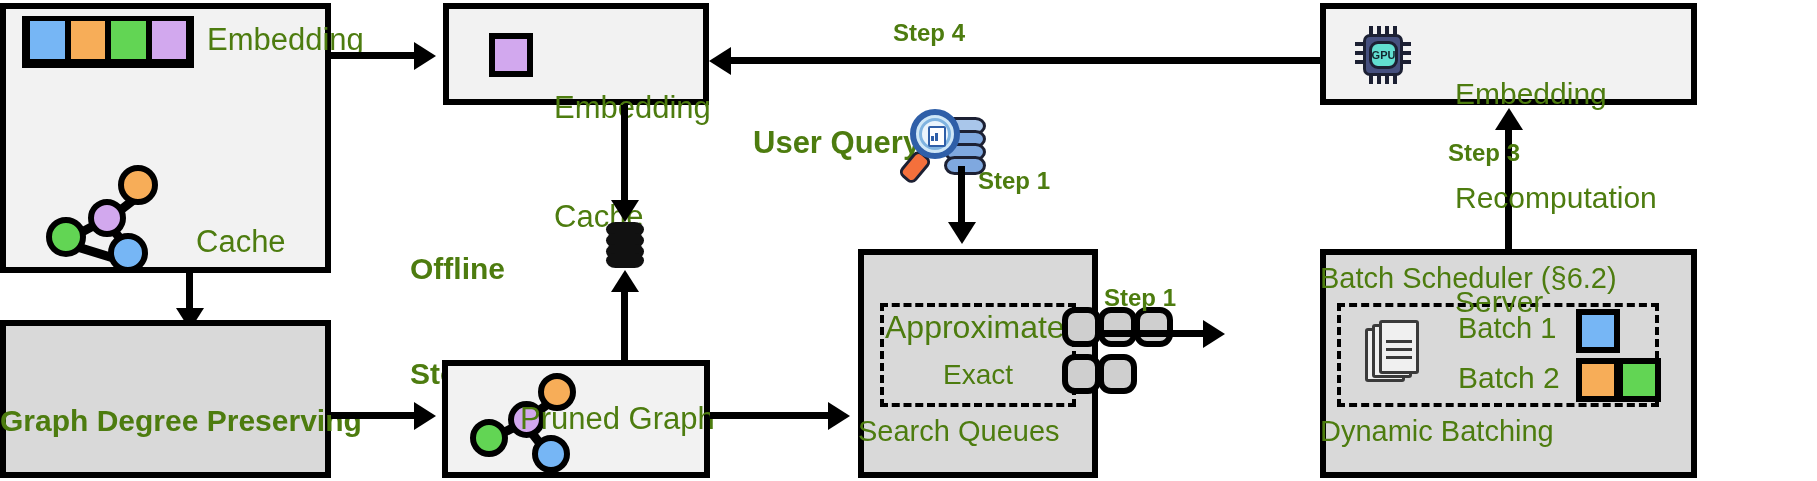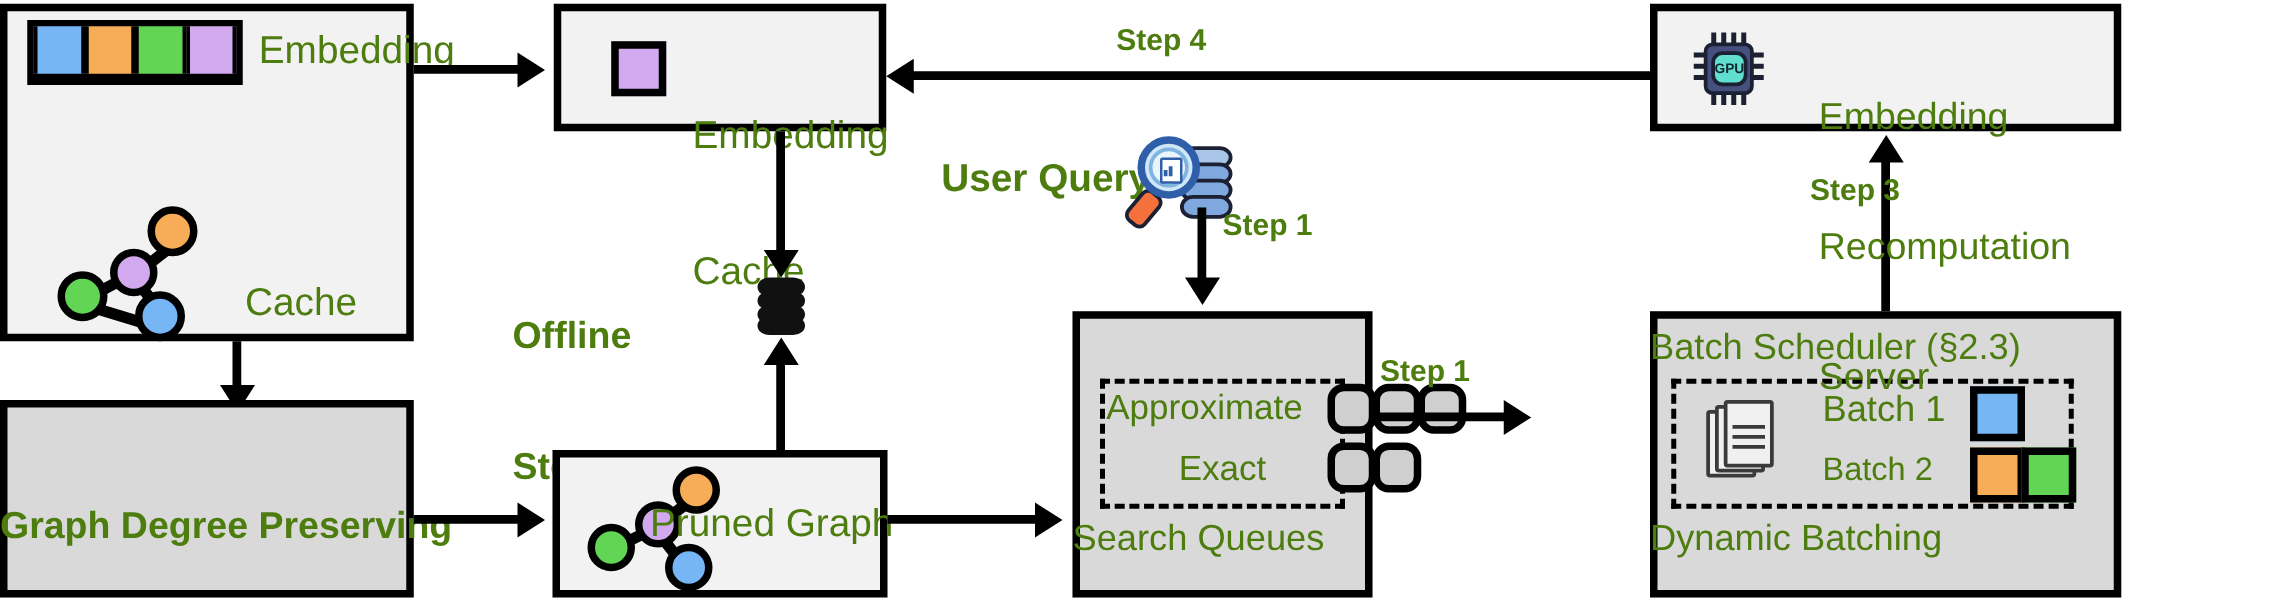--- a/index.html
+++ b/index.html
@@ -166,53 +166,53 @@
   </div>
 
   <div class="vline" style="left:958px;top:166px;height:60px;"></div>
   <div class="ah-d" style="left:948px;top:222px;"></div>
   <div class="lbl step" style="left:978px;top:168px;">Step 1</div>
 
   <div class="box gray" style="left:858px;top:249px;width:240px;height:229px;">
   </div>
   <div class="dash" style="left:880px;top:303px;width:196px;height:104px;"></div>
 
-  <div class="lbl ttl" style="left:885px;top:310px;font-size:28px;">Approximate</div>
+  <div class="lbl ttl" style="left:885px;top:310px;font-size:32px;">Approximate</div>
   <div class="slot" style="left:1062px;top:307px;width:39px;height:40px;"></div>
   <div class="slot" style="left:1098px;top:307px;width:39px;height:40px;"></div>
   <div class="slot" style="left:1134px;top:307px;width:39px;height:40px;"></div>
 
   <div class="lbl ttl" style="left:943px;top:359px;font-size:28px;">Exact</div>
   <div class="slot" style="left:1062px;top:354px;width:39px;height:40px;"></div>
   <div class="slot" style="left:1098px;top:354px;width:39px;height:40px;"></div>
 
   <div class="lbl ttl center" style="left:858px;top:415px;width:240px;font-size:29px;">Search Queues</div>
 
   <div class="hline" style="left:1098px;top:330px;width:110px;"></div>
   <div class="ah-r" style="left:1203px;top:320px;"></div>
   <div class="lbl step" style="left:1104px;top:285px;">Step 1</div>
 
   <div class="box gray" style="left:1320px;top:249px;width:377px;height:229px;">
   </div>
-  <div class="lbl ttl center" style="left:1320px;top:262px;width:377px;font-size:29px;">Batch Scheduler (§2.3)</div>
+  <div class="lbl ttl center" style="left:1320px;top:262px;width:377px;font-size:29px;">Batch Scheduler (§6.2)</div>
   <div class="dash" style="left:1337px;top:303px;width:322px;height:104px;"></div>
 
   <div style="position:absolute;left:1365px;top:320px;width:62px;height:72px;">
     <div class="doc" style="left:0px;top:8px;width:40px;height:54px;"></div>
     <div class="doc" style="left:7px;top:4px;width:40px;height:54px;"></div>
     <div class="doc" style="left:14px;top:0px;width:40px;height:54px;"></div>
     <div class="docline" style="left:21px;top:20px;width:26px;"></div>
     <div class="docline" style="left:21px;top:28px;width:26px;"></div>
     <div class="docline" style="left:21px;top:36px;width:26px;"></div>
   </div>
 
   <div class="lbl ttl" style="left:1458px;top:312px;font-size:29px;">Batch 1</div>
   <div class="sq" style="position:absolute;left:1576px;top:309px;width:44px;height:44px;background:#76b6f5;border-width:6px;"></div>
 
-  <div class="lbl ttl" style="left:1458px;top:361px;font-size:26px;">Batch 2</div>
+  <div class="lbl ttl" style="left:1458px;top:361px;font-size:30px;">Batch 2</div>
   <div class="sq" style="position:absolute;left:1576px;top:358px;width:44px;height:44px;background:#f7ad58;border-width:6px;"></div>
   <div class="sq" style="position:absolute;left:1617px;top:358px;width:44px;height:44px;background:#62d554;border-width:6px;"></div>
 
   <div class="lbl ttl center" style="left:1320px;top:415px;width:377px;font-size:29px;">Dynamic Batching</div>
 
   <div class="vline" style="left:1505px;top:128px;height:121px;"></div>
   <div class="ah-u" style="left:1495px;top:108px;"></div>
   <div class="lbl step" style="left:1448px;top:140px;">Step 3</div>
 
   <div class="box" style="left:1320px;top:3px;width:377px;height:102px;">

